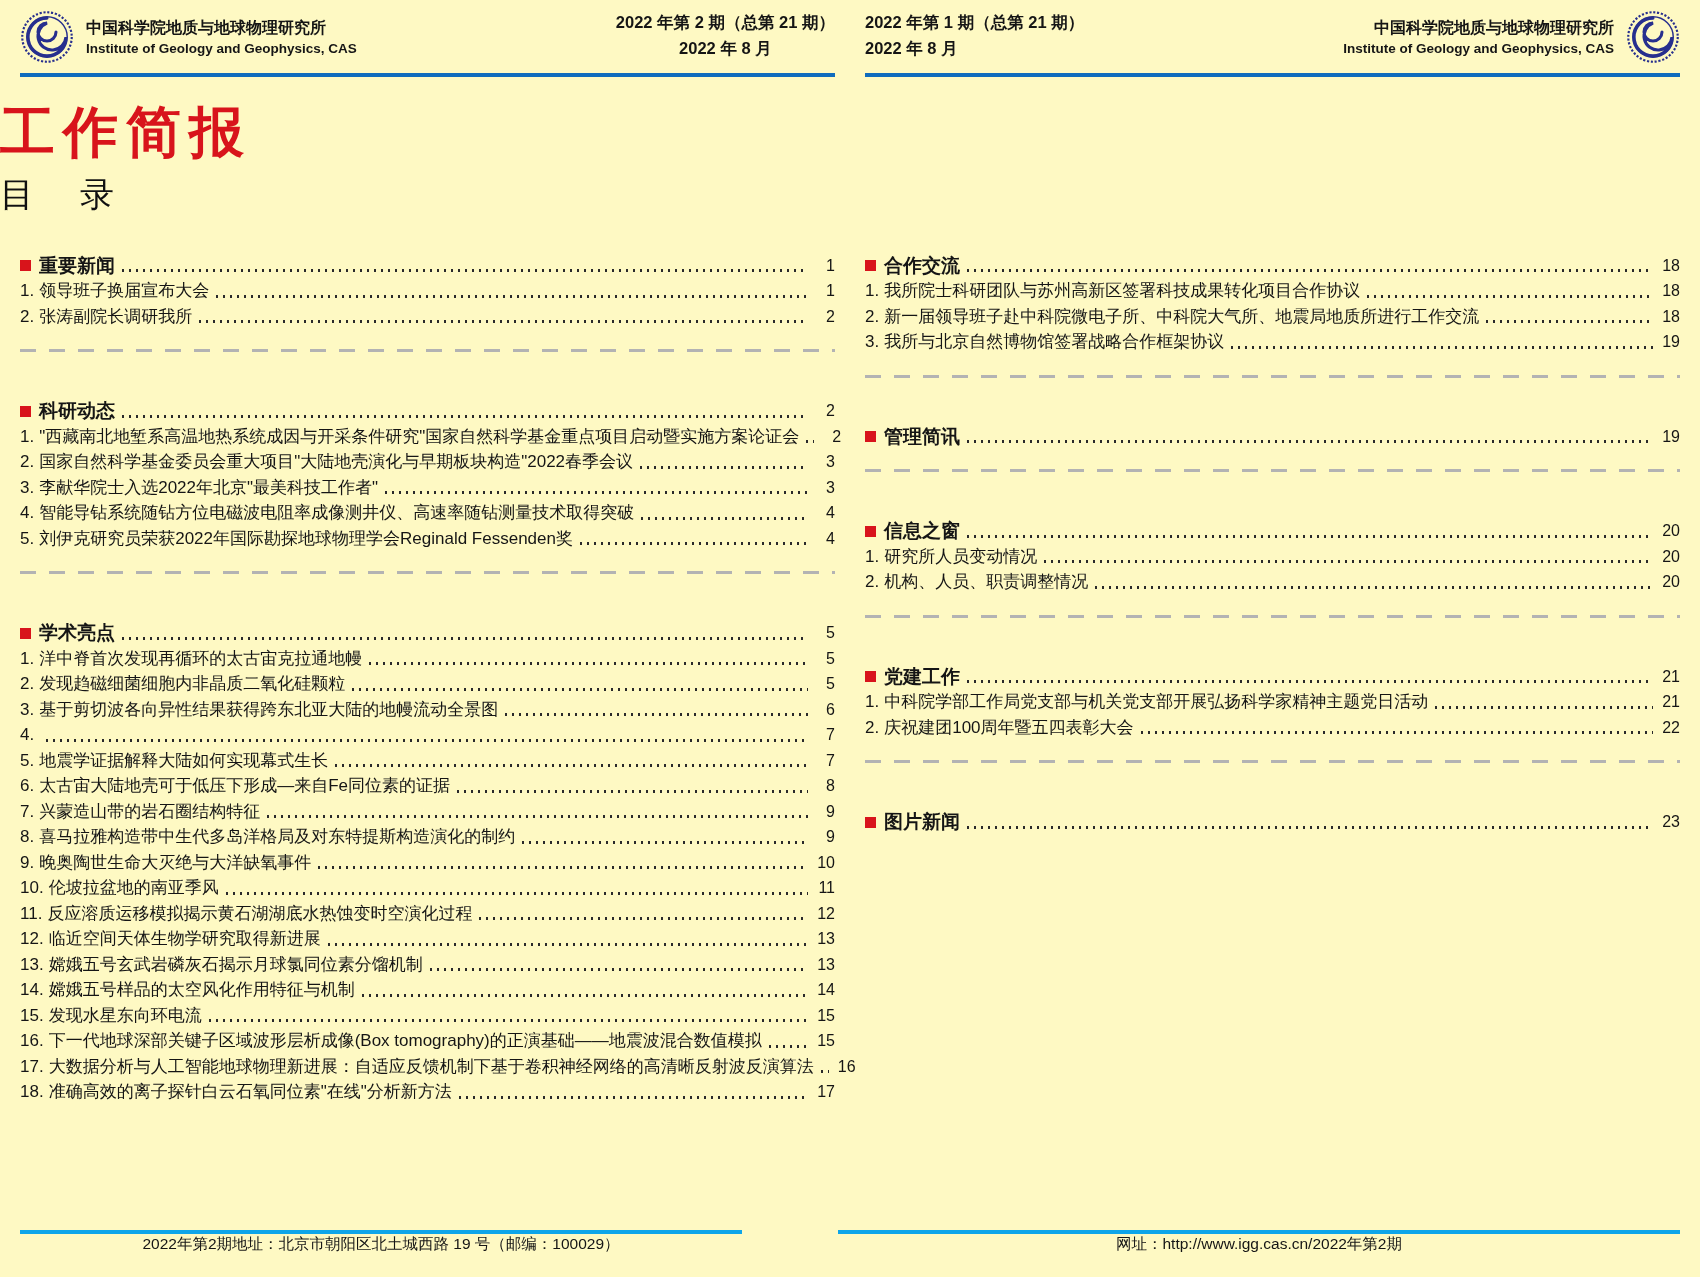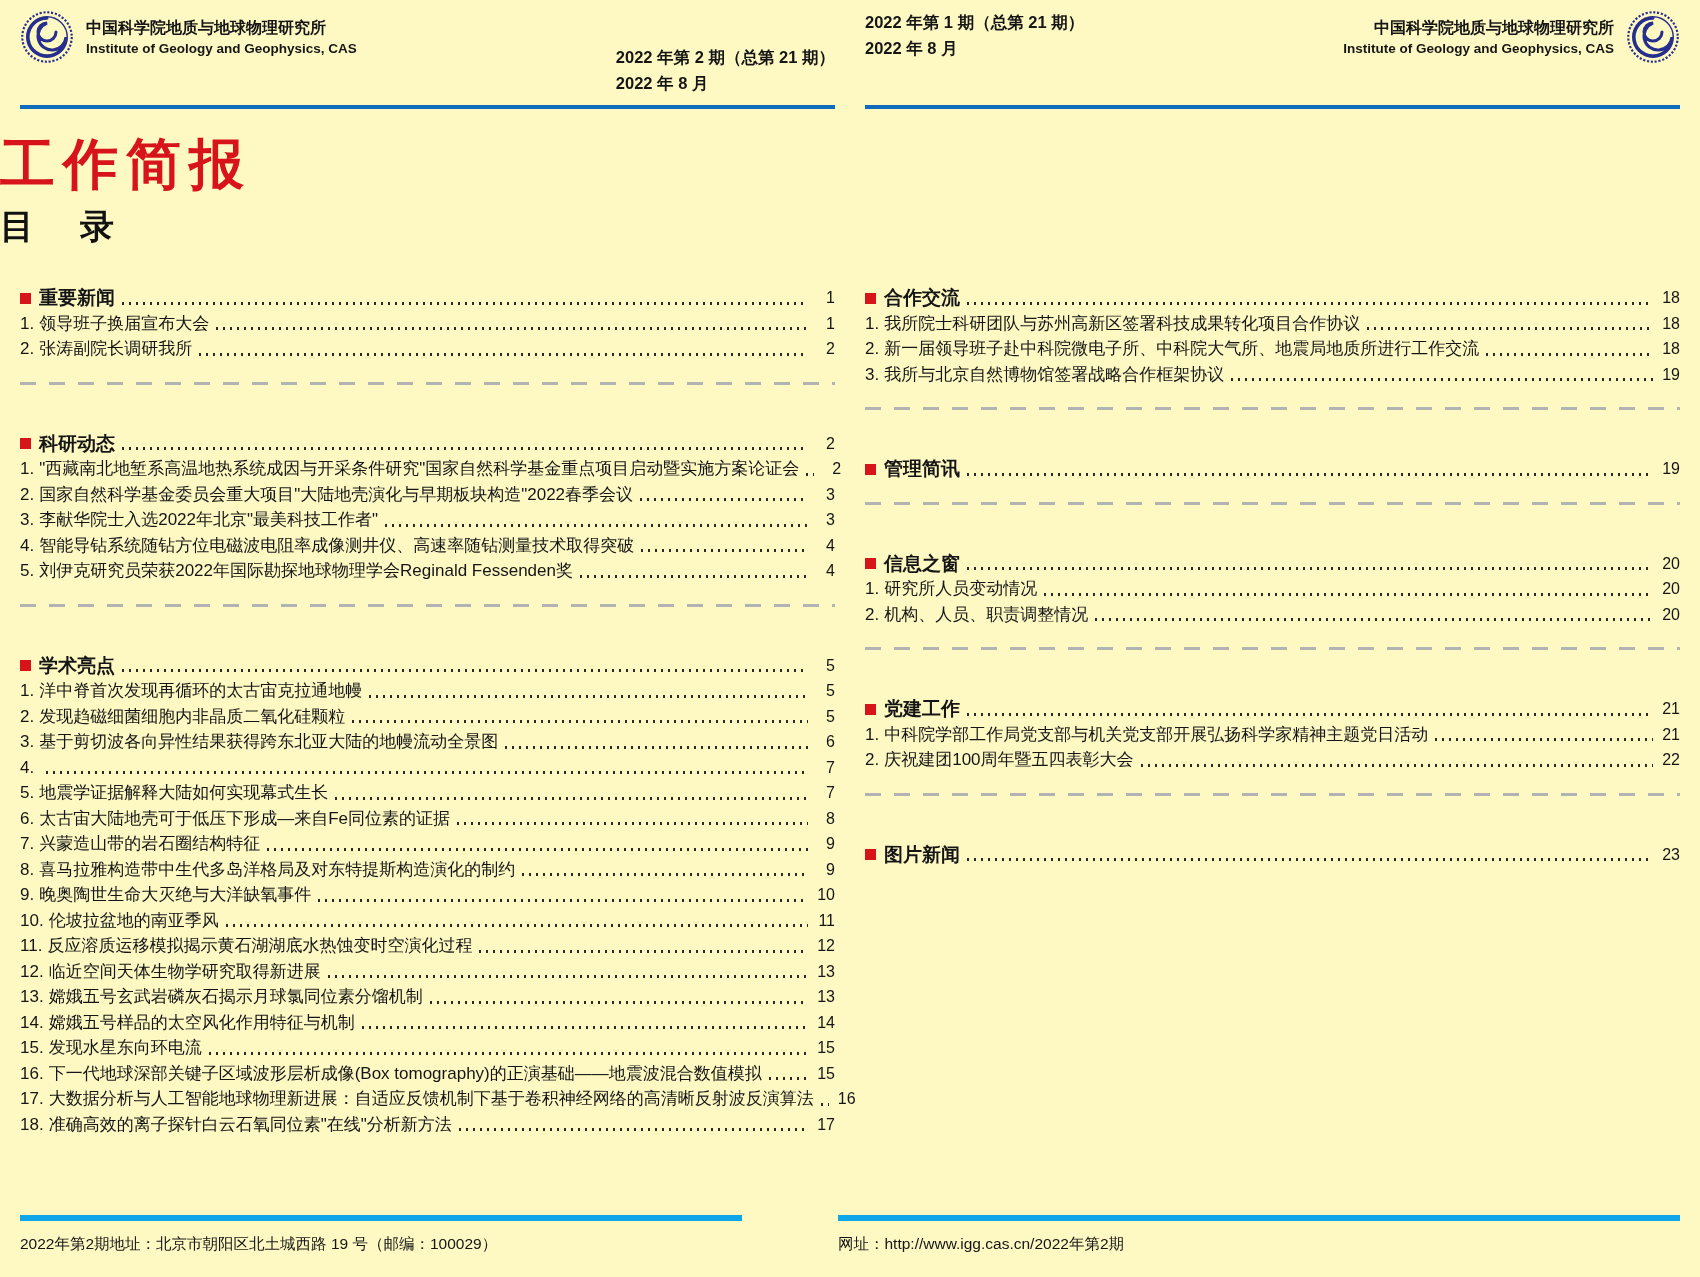--- a/index.html
+++ b/index.html
@@ -8,46 +8,46 @@
 
   
   .headers{display:flex;justify-content:space-between;padding:10px 20px 0 20px;}
   .half-header{width:815px;border-bottom:4px solid #0f6cbd;padding-bottom:9px;display:flex;justify-content:space-between;align-items:flex-start;}
   .org{display:flex;gap:12px;align-items:center;}
   .org.rev{flex-direction:row-reverse;text-align:right;}
   .org-text{line-height:1.45;}
   .org-cn{font-size:16px;font-weight:bold;}
   .org-en{font-size:13.5px;font-weight:bold;}
   .issue{font-size:16.5px;font-weight:bold;line-height:1.55;}
-  .issue.right{text-align:left;margin-top:35px;}
+  .issue.right{text-align:center;}
   .logo{width:54px;height:54px;flex:0 0 54px;}
 
   
   .title-wrap{margin-top:26px;margin-right:120px;}
   .main-title{font-family:"Liberation Serif","DejaVu Serif",serif;font-weight:bold;color:#d8141b;font-size:55px;letter-spacing:8px;line-height:1.1;}
-  .toc-title{font-family:"Liberation Serif","DejaVu Serif",serif;font-weight:bold;color:#111;font-size:34px;letter-spacing:6px;margin-top:12px;line-height:1.1;}
+  .toc-title{font-family:"Liberation Serif","DejaVu Serif",serif;font-weight:normal;color:#111;font-size:34px;letter-spacing:6px;margin-top:12px;line-height:1.1;}
 
   
   .columns{display:flex;justify-content:space-between;padding:0 20px;margin-top:38px;}
   .col{width:815px;}
   .row{display:flex;align-items:flex-end;line-height:25.5px;}
   .sec-row{margin-top:2px;}
   .bullet{width:11px;height:11px;background:#d8141b;margin:0 8px 7px 0;align-self:flex-end;flex:0 0 11px;}
   .sec-title{font-size:19px;font-weight:bold;white-space:nowrap;}
   .item-no{font-size:17px;margin-right:5px;white-space:nowrap;}
   .item-text{font-size:17px;white-space:nowrap;text-align:center;}
   .leader{flex:1 1 8px;min-width:8px;height:3px;margin:0 5px 6px 7px;
     background:repeating-linear-gradient(to right,#2a2a2a 0 2.4px,transparent 2.4px 7px);}
   .pageno{font-size:16px;min-width:22px;text-align:right;white-space:nowrap;}
   .sep{height:3px;margin:20px 0 46px 0;
     background:repeating-linear-gradient(to right,#b3b3b3 0 16px,transparent 16px 29px);}
 
   
   .footer{position:absolute;left:0;right:0;bottom:22px;display:flex;justify-content:space-between;padding:0 20px;}
-  .footer-half{border-top:6px solid #0ea5e9;padding-top:13px;display:flex;justify-content:flex-start;font-size:15.5px;}
+  .footer-half{border-top:4px solid #0ea5e9;padding-top:0;display:flex;justify-content:center;font-size:15.5px;}
   .footer-half.l{width:722px;}
   .footer-half.r{width:842px;}
 </style>
 </head>
 <body>
 
 <div class="sheet">
 
   <div class="headers">
     <div class="half-header">

